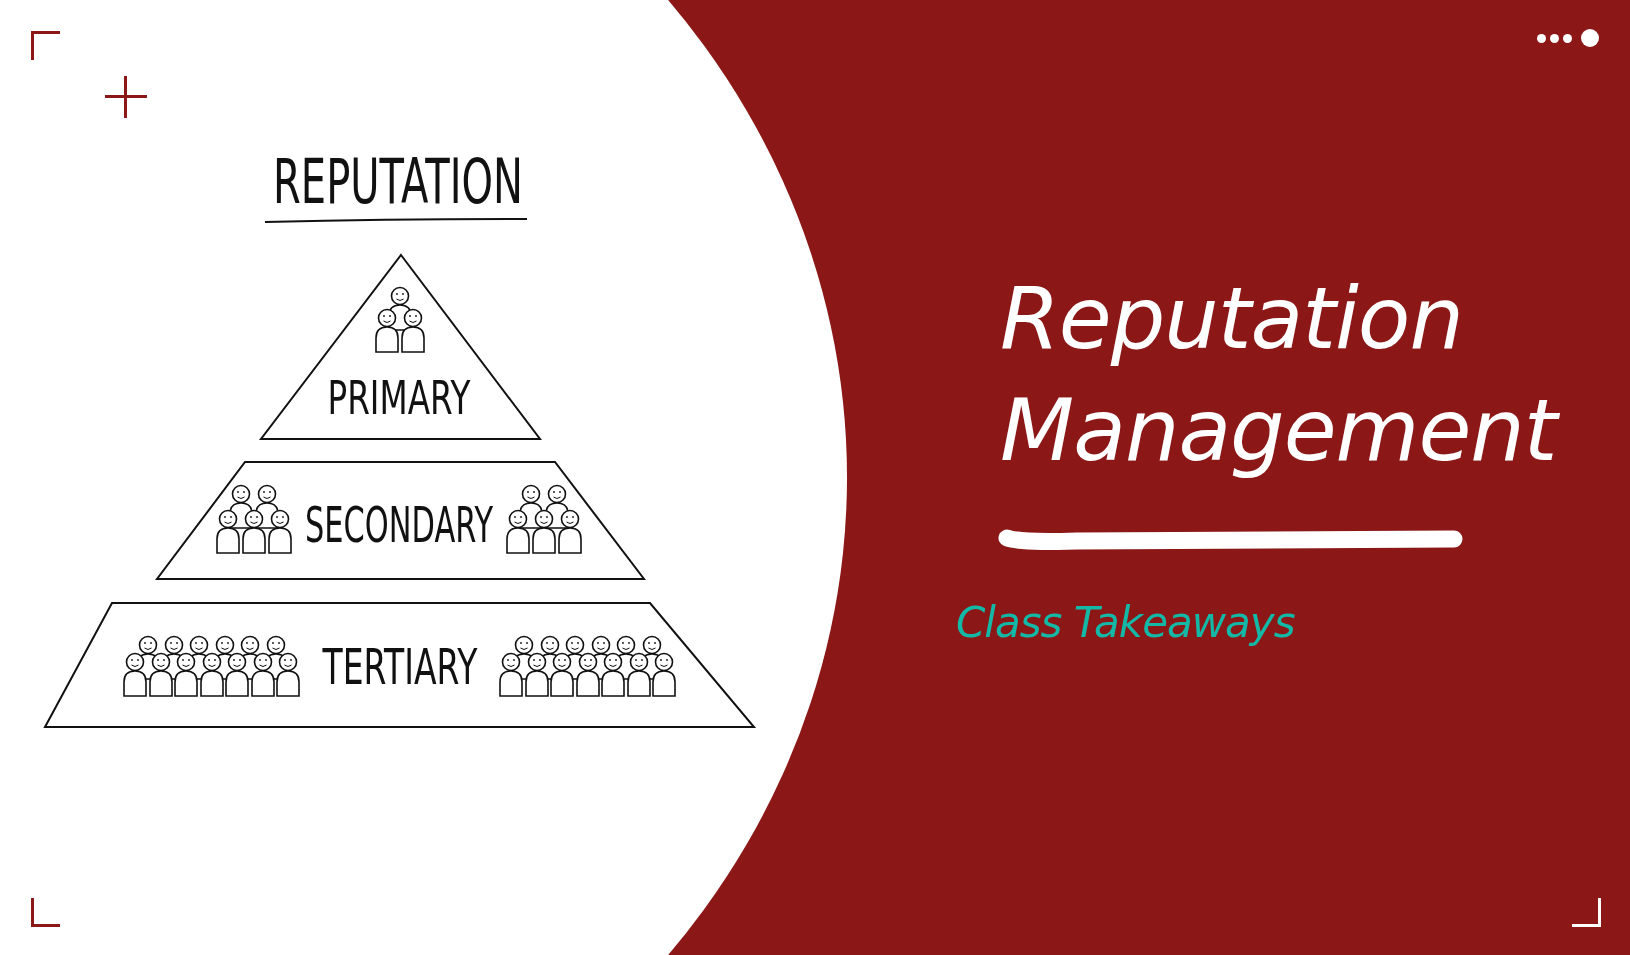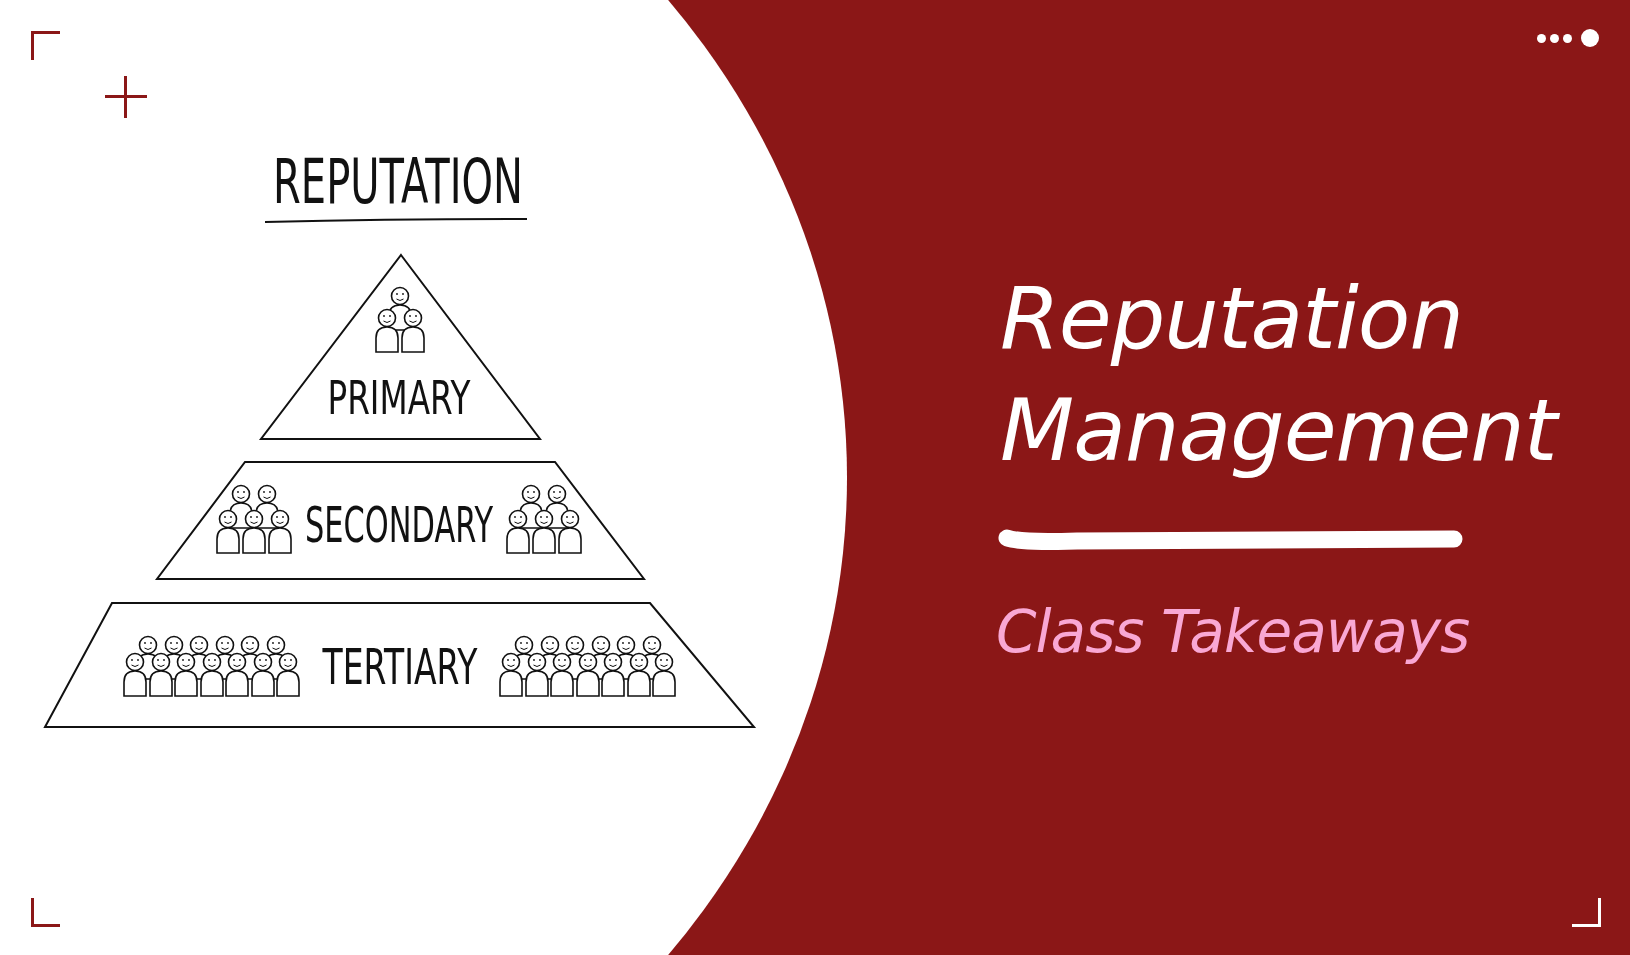--- a/index.html
+++ b/index.html
@@ -13,21 +13,21 @@
     .plus { position:absolute; left:105px; top:76px; width:42px; height:42px; }
     .plus::before { content:""; position:absolute; left:0; top:19px; width:42px; height:3px; background:#8b1717; }
     .plus::after { content:""; position:absolute; left:19px; top:0; width:3px; height:42px; background:#8b1717; }
     .dots { position:absolute; left:1537px; top:29px; display:flex; align-items:center; gap:4px; }
     .dot { width:9px; height:9px; border-radius:50%; background:#fff; }
     .dot.big { width:18px; height:18px; margin-left:5px; }
     .diagram { position:absolute; left:0; top:0; width:860px; height:955px; }
     .title-block { position:absolute; left:1000px; top:262px; color:#fff; }
     .title-line { font-family:"DejaVu Sans", sans-serif; font-size:86px; line-height:112px; font-weight:400; letter-spacing:-1px; font-style:italic; white-space:nowrap; }
     .underline { position:absolute; left:997px; top:528px; width:467px; height:22px; }
-    .subtitle { position:absolute; left:996px; top:598px; color:#f9a8d4; font-size:58px; font-style:italic; white-space:nowrap; letter-spacing:-1px; }
+    .subtitle { position:absolute; left:956px; top:598px; color:#14b8a6; font-size:42px; font-style:italic; white-space:nowrap; letter-spacing:-1px; }
     .diag-text { font-family:"DejaVu Sans", sans-serif; fill:#111; }
   </style>
 </head>
 <body>
 
 <div class="bg-red"></div>
 <div class="white-ellipse"></div>
 
 <div class="corner tl"></div>
 <div class="corner bl"></div>

